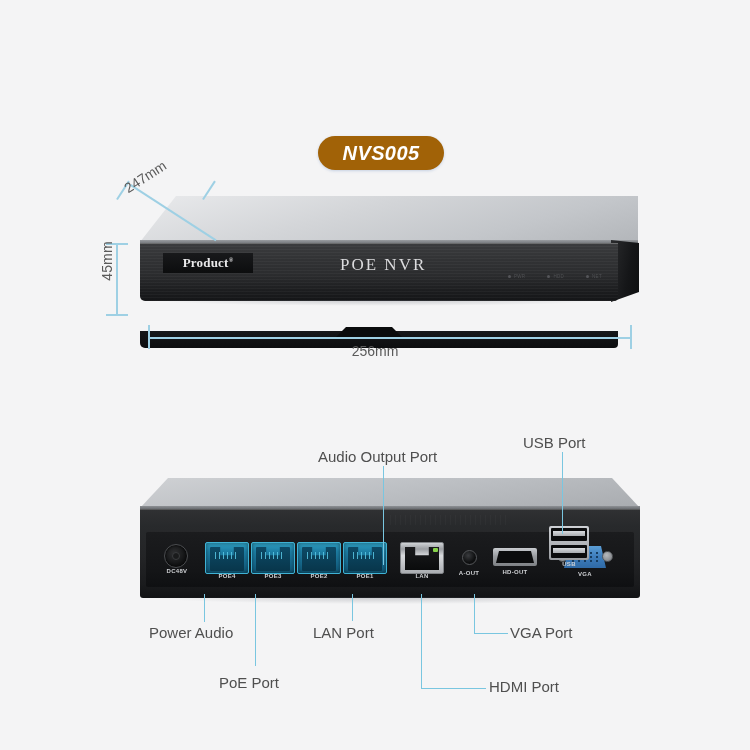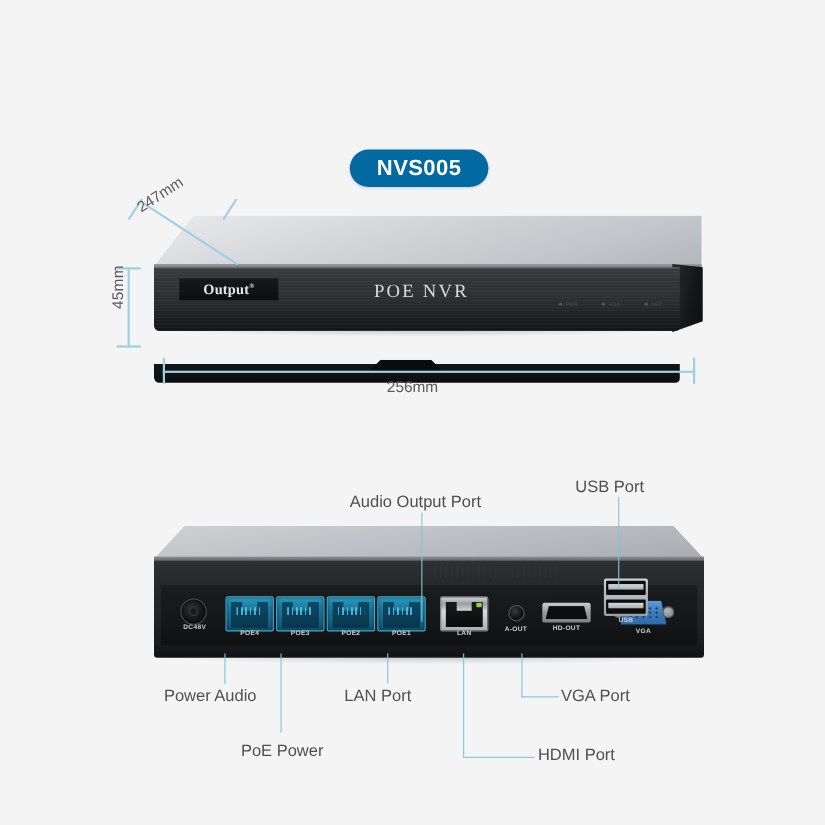--- a/index.html
+++ b/index.html
@@ -29,27 +29,28 @@
     color:#454545;
     padding:0 6px;
     white-space:nowrap;
     transform:scaleX(0.94);
   }
 
   
   .badge{
     position:absolute;left:318px;top:136px;
     width:126px;height:34px;
-    background:#0369a1;
+    background:#a16207;
     border-radius:17px;
     color:#ffffff;
     font-size:20px;font-weight:bold;
     display:flex;align-items:center;justify-content:center;
     letter-spacing:0.4px;
     box-shadow:0 1px 3px rgba(40,90,170,.22);
+    font-style:italic;
   }
 
   
   .dev1{position:absolute;left:140px;top:196px;width:500px;height:120px;}
 
   
   .dev1-top{
     position:absolute;left:0;top:0;width:498px;height:48px;
     background:linear-gradient(165deg,#e9eaec 0%,#d3d5d8 40%,#c3c6ca 72%,#b2b5b9 100%);
     clip-path:polygon(36px 0, 498px 0, 498px 46px, 0 46px);
@@ -336,21 +337,21 @@
     <span>NVS005</span>
   </div>
 
   <div class="dev1">
     <div class="dev1-top"></div>
     <div class="dev1-top-edge"></div>
     <div class="dev1-side"></div>
     <div class="dev1-front">
       <div class="brushed"></div>
       <div class="dev1-logo">
-        <span><span>Output</span><sup>®</sup></span>
+        <span><span>Product</span><sup>®</sup></span>
       </div>
       <div class="dev1-poe">POE  NVR</div>
       <div class="leds">
         <div class="led">
           <i></i>
           <span>PWR</span>
         </div>
         <div class="led">
           <i></i>
           <span>HDD</span>
@@ -471,21 +472,21 @@
     <div class="cl cl-v" style="left:383px;top:466px;height:99px;"></div>
     <div class="cl-txt" style="left:318px;top:448px;">Audio Output Port</div>
 
     <div class="cl cl-v" style="left:562px;top:452px;height:82px;"></div>
     <div class="cl-txt" style="left:523px;top:434px;">USB Port</div>
 
     <div class="cl cl-v" style="left:204px;top:594px;height:28px;"></div>
     <div class="cl-txt" style="left:149px;top:624px;">Power Audio</div>
 
     <div class="cl cl-v" style="left:255px;top:594px;height:72px;"></div>
-    <div class="cl-txt" style="left:219px;top:674px;">PoE Power</div>
+    <div class="cl-txt" style="left:219px;top:674px;">PoE Port</div>
 
     <div class="cl cl-v" style="left:352px;top:594px;height:27px;"></div>
     <div class="cl-txt" style="left:313px;top:624px;">LAN Port</div>
 
     <div class="cl cl-v" style="left:474px;top:594px;height:40px;"></div>
     <div class="cl cl-h" style="left:474px;top:633px;width:34px;"></div>
     <div class="cl-txt" style="left:510px;top:624px;text-align:right;">VGA Port</div>
 
     <div class="cl cl-v" style="left:421px;top:594px;height:95px;"></div>
     <div class="cl cl-h" style="left:421px;top:688px;width:65px;"></div>

